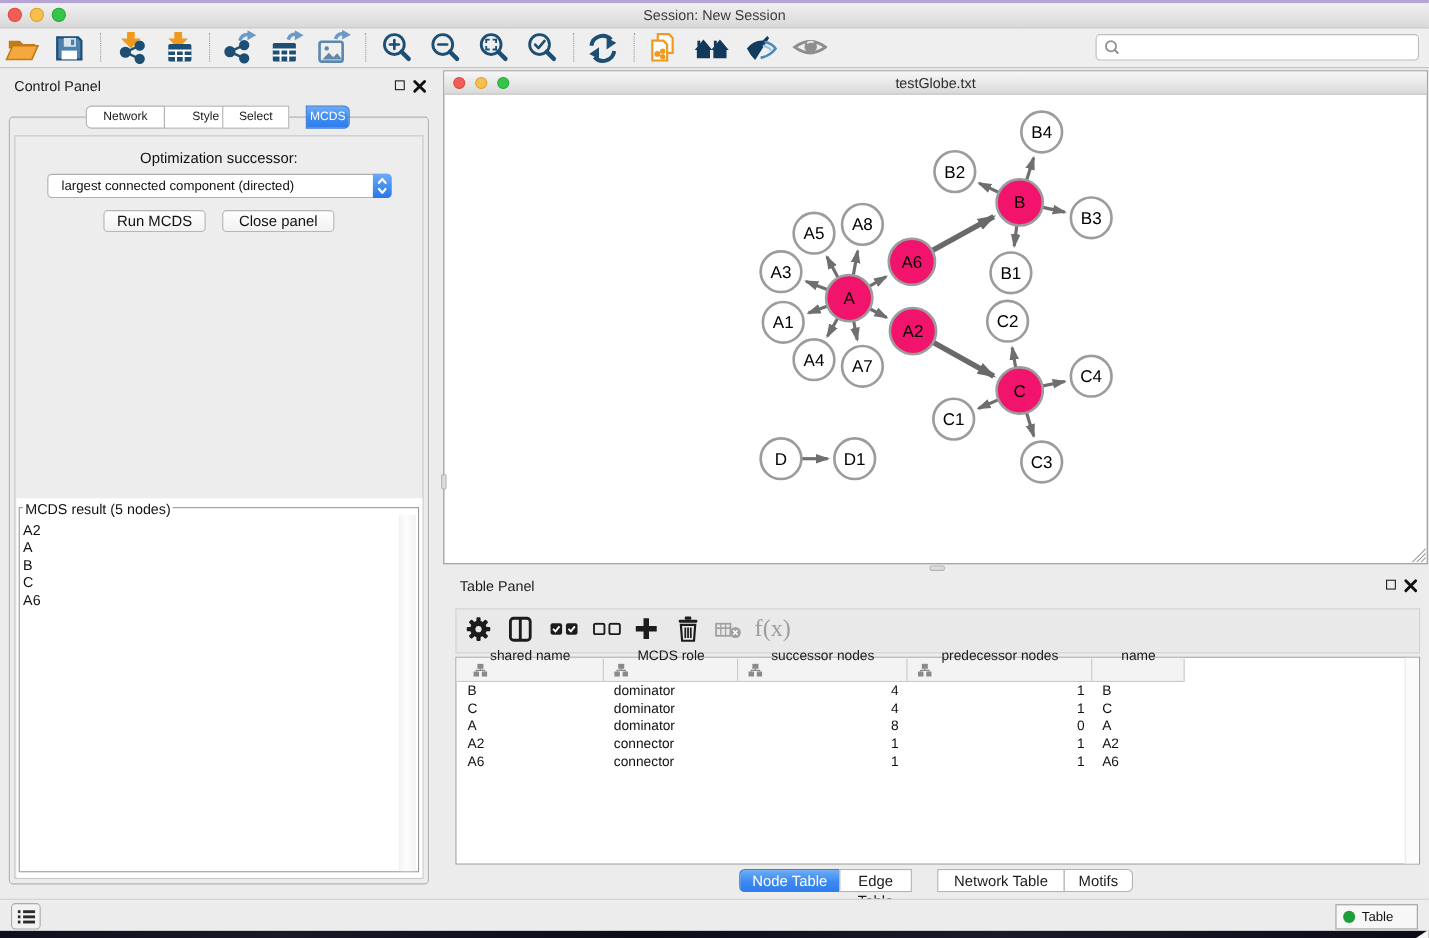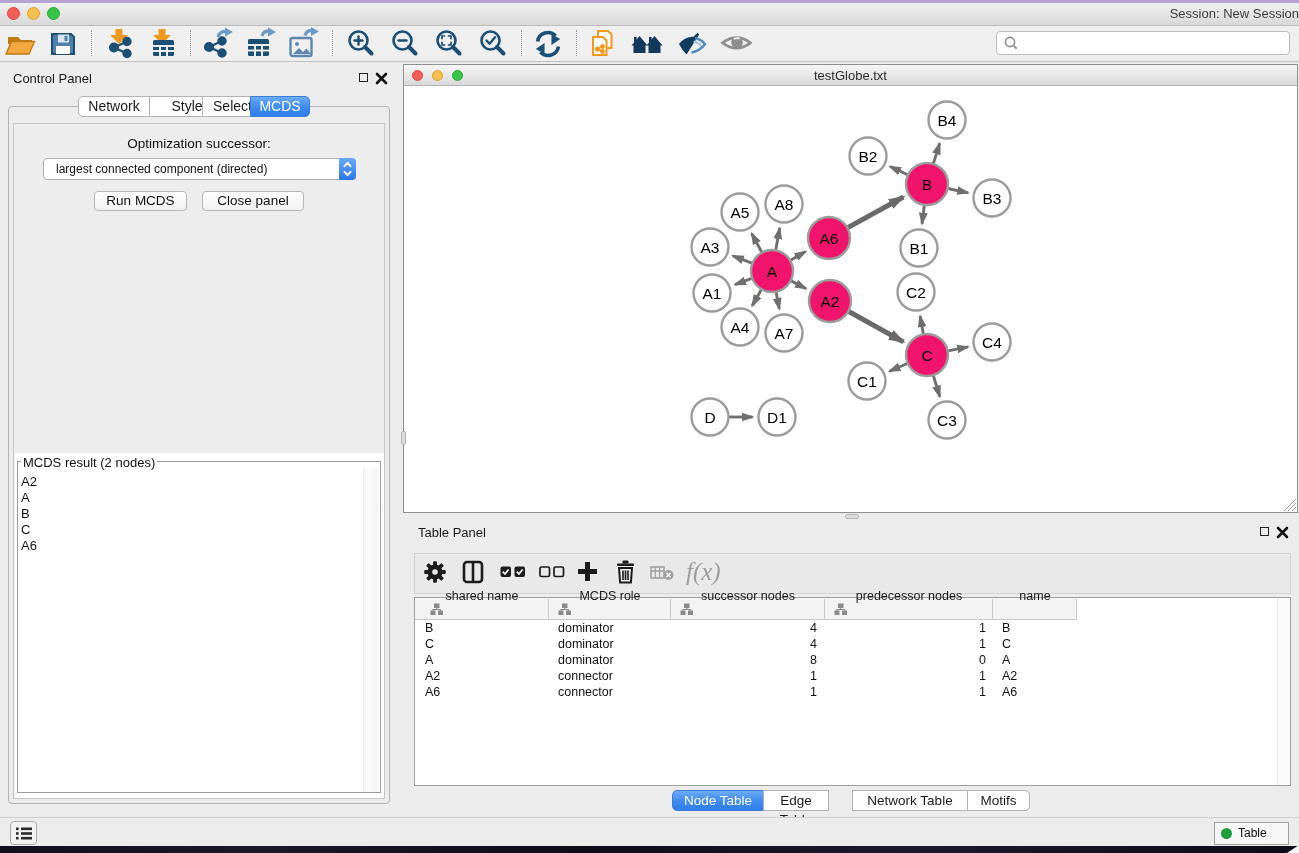--- a/index.html
+++ b/index.html
@@ -1,35 +1,35 @@
 <!DOCTYPE html>
 <html><head><meta charset="utf-8"><style>
 *{margin:0;padding:0;box-sizing:border-box}
 html,body{width:1299px;height:853px;overflow:hidden}
 body{font-family:"Liberation Sans",sans-serif;background:#ececec;position:relative}
 .abs{position:absolute}
 .tl{position:absolute;border-radius:50%}
 .sep{position:absolute;top:30px;height:26px;border-left:1px dotted #9a9a9a;width:0}
 .ti{position:absolute;top:27px;width:34px;height:34px}
 .panel-title{font-size:13px;color:#1a1a1a}
-.tab{position:absolute;top:96px;height:21px;background:#fff;border:1px solid #b3b3b3;font-size:14px;color:#1a1a1a;text-align:center;line-height:19px}
+.tab{position:absolute;top:96px;height:21px;background:#fff;border:1px solid #b3b3b3;font-size:11px;color:#1a1a1a;text-align:center;line-height:19px}
 
 .btab{position:absolute;top:790px;height:21px;background:#fff;border:1px solid #b3b3b3;font-size:13.5px;color:#1a1a1a;text-align:center;line-height:19px}
 .hdrcell{position:absolute;top:586px;height:20px;display:flex;align-items:center;justify-content:center;font-size:12.5px;color:#1a1a1a}
 .hicon{position:absolute;top:602px}
 .row{position:absolute;height:16px;font-size:12.5px;color:#111;line-height:16px}
 .tab.tabsel,.btab.tabsel{background:linear-gradient(180deg,#6cabf7 0%,#3d8af0 55%,#2e7deb 100%);color:#fff;border-color:#3d7dd6}
 </style></head><body>
 <div class="abs" style="left:0;top:0;width:1299px;height:3px;background:#b5a3d3"></div>
 <div class="abs" style="left:0;top:846px;width:1299px;height:7px;background:linear-gradient(90deg,#10101d,#191927 20%,#0d0d18 45%,#1b1a2b 70%,#0c0c16)"></div>
 <div class="abs" style="left:0;top:3px;width:1299px;height:23px;background:linear-gradient(180deg,#f0f0f0,#d8d8d8);border-bottom:1px solid #bcbcbc"></div>
 <div class="tl" style="left:7px;top:6.5px;width:13px;height:13px;background:#f25e57;border:1px solid #dd4741"></div>
 <div class="tl" style="left:26.5px;top:6.5px;width:13px;height:13px;background:#f6c04f;border:1px solid #dfa023"></div>
 <div class="tl" style="left:46.5px;top:6.5px;width:13px;height:13px;background:#35c649;border:1px solid #27a838"></div>
-<div class="abs" style="left:0;top:3px;width:1299px;height:22px;text-align:right;font-size:13px;line-height:22px;color:#3c3c3c">Session: New Session</div>
+<div class="abs" style="left:0;top:3px;width:1299px;height:22px;text-align:center;font-size:13px;line-height:22px;color:#3c3c3c">Session: New Session</div>
 <div class="abs" style="left:0;top:26px;width:1299px;height:36px;background:#efefef;border-bottom:1px solid #c0c0c0"></div>
 <div class="sep" style="left:91px"></div>
 <div class="sep" style="left:190px"></div>
 <div class="sep" style="left:332px"></div>
 <div class="sep" style="left:521px"></div>
 <div class="sep" style="left:576px"></div>
 <div class="ti" style="left:3px"><svg width="34" height="34">
       <path d="M5 10 h10 l3 3 h11 v4 H5 z" fill="#c07b15"></path>
       <path d="M3 27 L8.5 14.5 H31.5 L26 27 Z" fill="#f3a93f" stroke="#c07b15" stroke-width="1.4"></path>
     </svg></div>
@@ -160,36 +160,36 @@
 <div class="abs panel-title" style="left:13px;top:71px">Control Panel</div>
 <div class="abs" style="left:359px;top:73px;width:9px;height:9px;border:1.6px solid #222"></div>
 <svg class="abs" style="left:375px;top:72px" width="13" height="13">
     <path d="M2 2 L11 11 M11 2 L2 11" stroke="#111" stroke-width="2.6" stroke-linecap="round"></path>
   </svg>
 <div class="abs" style="left:8px;top:106px;width:382px;height:698px;background:#ececec;border:1px solid #b3b3b3;border-radius:4px"></div>
 <div class="abs" style="left:13px;top:123px;width:372px;height:676px;background:#ededed;border:1px solid #c6c6c6"></div>
 <div class="tab" style="left:78px;width:72px;border-radius:5px 0 0 5px">Network</div>
 <div class="tab" style="left:149px;width:76px">Style</div>
 <div class="tab" style="left:202px;width:61px">Select</div>
-<div class="tab tabsel" style="left:250px;width:60px;border-radius:0 5px 5px 0">MCDS</div>
+<div class="tab tabsel" style="left:278px;width:40px;border-radius:0 5px 5px 0">MCDS</div>
 <div class="abs" style="left:0;top:136px;width:398px;text-align:center;font-size:13.5px;color:#111">Optimization successor:</div>
 <div class="abs" style="left:43px;top:158px;width:313px;height:22px;background:#fff;border:1px solid #b0b0b0;border-radius:4px"></div>
 <div class="abs" style="left:56px;top:158px;width:283px;height:34px;font-size:12px;line-height:22px;color:#111">largest connected component (directed)</div>
 <div class="abs" style="left:339px;top:158px;width:17px;height:22px;background:linear-gradient(180deg,#6babf8,#2a76e8);border-radius:0 4px 4px 0"></div>
 <svg class="abs" style="left:341px;top:160px" width="13" height="18">
     <g fill="none" stroke="#fff" stroke-width="2" stroke-linecap="round" stroke-linejoin="round">
       <path d="M3.5 6.2 L6.5 2.8 L9.5 6.2"></path>
       <path d="M3.5 11.8 L6.5 15.2 L9.5 11.8"></path>
     </g>
   </svg>
 <div class="abs" style="left:94px;top:191px;width:93px;height:20px;background:linear-gradient(180deg,#ffffff,#f1f1f1);border:1px solid #b6b6b6;border-radius:4px;font-size:13.5px;text-align:center;line-height:18px;color:#111">Run MCDS</div>
 <div class="abs" style="left:202px;top:191px;width:102px;height:20px;background:linear-gradient(180deg,#ffffff,#f1f1f1);border:1px solid #b6b6b6;border-radius:4px;font-size:13.5px;text-align:center;line-height:18px;color:#111">Close panel</div>
 <div class="abs" style="left:15px;top:453px;width:369px;height:345px;background:#fff"></div>
 <div class="abs" style="left:17px;top:461px;width:364px;height:332px;border:1px solid #9a9a9a"></div>
-<div class="abs" style="left:21px;top:455px;background:#fff;padding:0 2px;font-size:13px;color:#111">MCDS result (2 nodes)</div>
+<div class="abs" style="left:21px;top:455px;background:#fff;padding:0 2px;font-size:13px;color:#111">MCDS result (5 nodes)</div>
 <div class="abs" style="left:21px;top:474px;font-size:13px;color:#111">A2</div>
 <div class="abs" style="left:21px;top:490px;font-size:13px;color:#111">A</div>
 <div class="abs" style="left:21px;top:506px;font-size:13px;color:#111">B</div>
 <div class="abs" style="left:21px;top:522px;font-size:13px;color:#111">C</div>
 <div class="abs" style="left:21px;top:538px;font-size:13px;color:#111">A6</div>
 <div class="abs" style="left:363px;top:468px;width:15px;height:324px;background:linear-gradient(90deg,#f6f6f6,#fdfdfd 40%,#f2f2f2);border-left:1px solid #ececec"></div>
 <div class="abs" style="left:403px;top:64px;width:895px;height:449px;background:#fff;border:1px solid #8f8f8f"></div>
 <div class="abs" style="left:404px;top:65px;width:893px;height:21px;background:linear-gradient(180deg,#f7f7f7,#d9d9d9);border-bottom:1px solid #b3b3b3"></div>
 <div class="tl" style="left:412px;top:69.5px;width:11px;height:11px;background:#f25e57;border:1px solid #dd4741"></div>
 <div class="tl" style="left:432px;top:69.5px;width:11px;height:11px;background:#f6c04f;border:1px solid #dfa023"></div>
@@ -321,21 +321,21 @@
     </g>
   </svg>
 <svg class="abs" style="left:650px;top:565px" width="24" height="16">
     <rect x="1" y="2" width="13" height="11" fill="none" stroke="#a0a0a0" stroke-width="1.6"></rect>
     <line x1="1" y1="6" x2="14" y2="6" stroke="#a0a0a0" stroke-width="1.6"></line>
     <line x1="5.3" y1="2" x2="5.3" y2="13" stroke="#a0a0a0" stroke-width="1.2"></line>
     <line x1="9.6" y1="2" x2="9.6" y2="13" stroke="#a0a0a0" stroke-width="1.2"></line>
     <circle cx="18.5" cy="10" r="5" fill="#a0a0a0"></circle>
     <path d="M16.5 8 l4 4 M20.5 8 l-4 4" stroke="#fff" stroke-width="1.4"></path>
   </svg>
-<div class="abs" style="left:686px;top:558px;font-family:'Liberation Serif',serif;font-style:italic;font-size:25px;color:#9d9d9d">f(x)</div>
+<div class="abs" style="left:686px;top:558px;font-family:'Liberation Serif',serif;font-size:22px;color:#9d9d9d">f(x)</div>
 <div class="abs" style="left:414px;top:597px;width:877px;height:189px;background:#fff;border:1px solid #9f9f9f"></div>
 <div class="abs" style="left:415px;top:598px;width:662px;height:22px;background:#f3f3f3;border-bottom:1px solid #c9c9c9"></div>
 <div class="abs" style="left:548px;top:599px;width:1px;height:20px;background:#c9c9c9"></div>
 <div class="hdrcell" style="left:415px;width:134px">shared name</div>
 <div class="hicon" style="left:430px"><svg width="13" height="14">
       <g fill="#8a8a8a">
         <rect x="4" y="1.5" width="5.5" height="4.5"></rect>
         <rect x="0.5" y="8.5" width="5" height="4.5"></rect>
         <rect x="8" y="8.5" width="5" height="4.5"></rect>
       </g>

